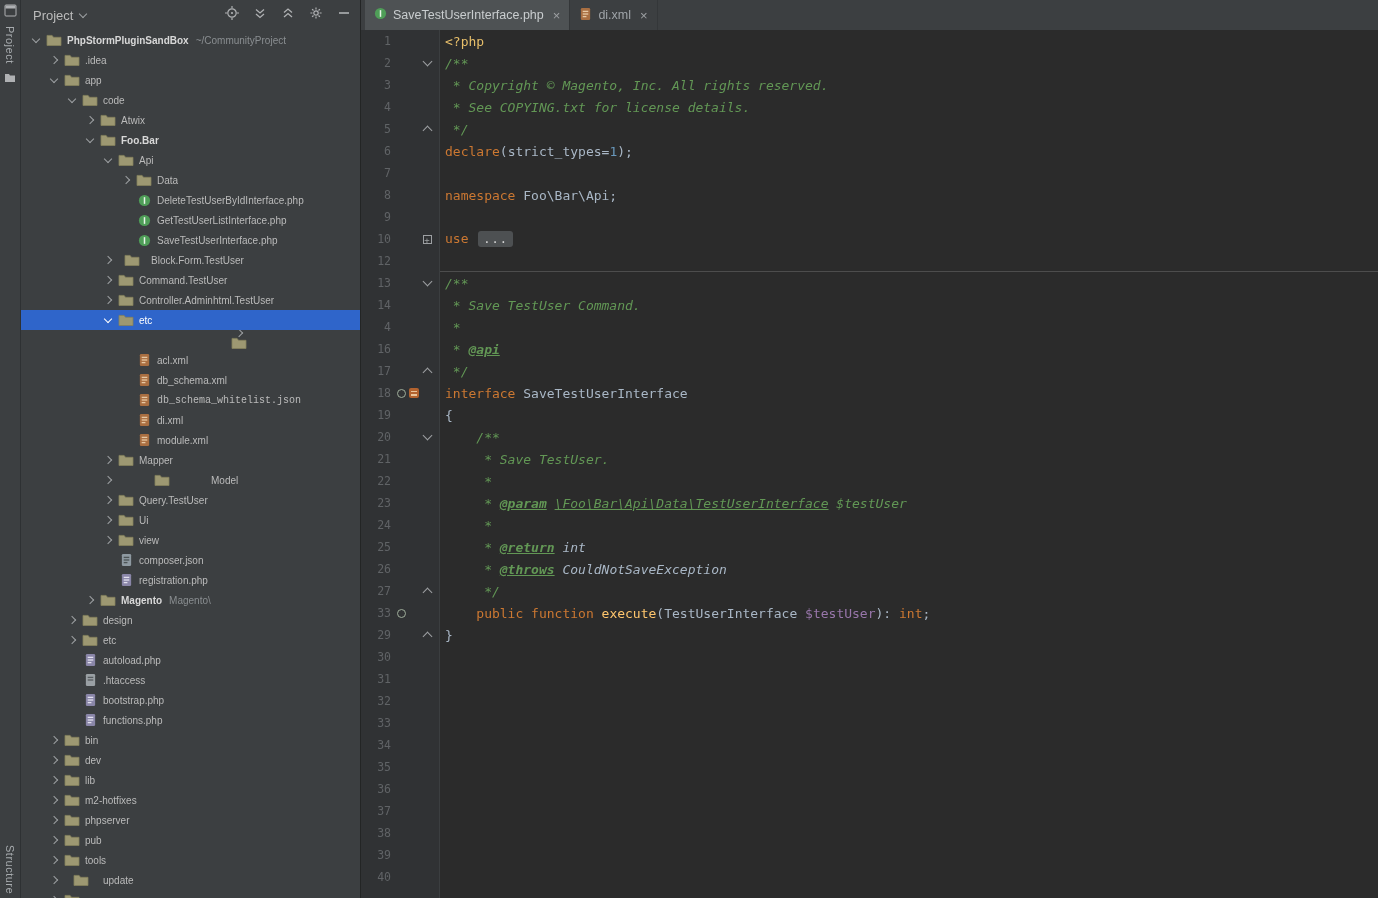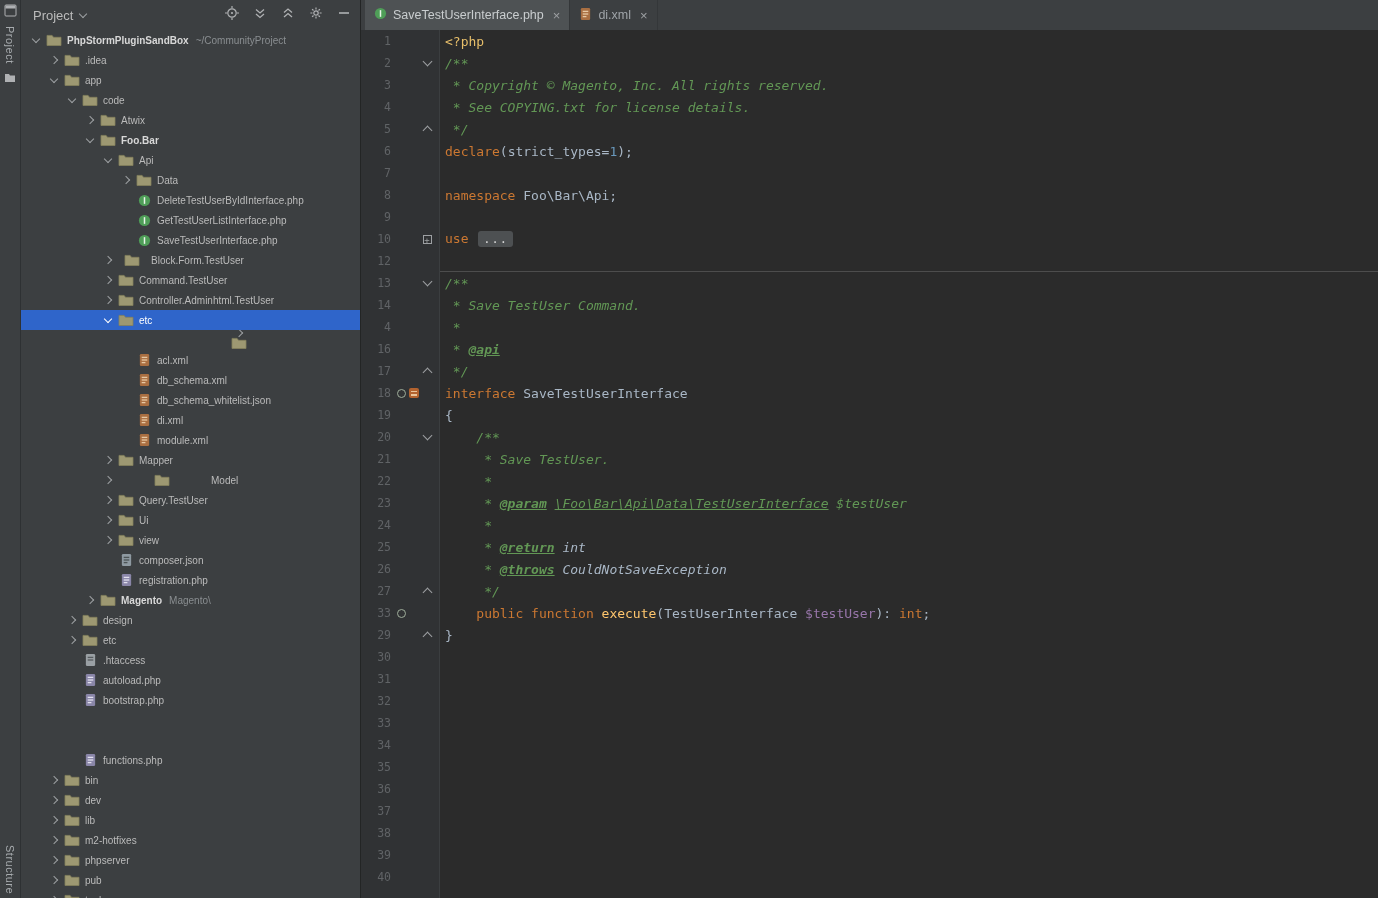--- a/index.html
+++ b/index.html
@@ -323,21 +323,21 @@
         <span class="tree-icon">
           <svg width="13" height="14" viewBox="0 0 14 15">
             <rect x="2" y="1" width="10" height="13" rx="1.5" fill="#a96f42"></rect>
             <rect x="4" y="4" width="6" height="1.4" fill="#e6c8a4"></rect>
             <rect x="4" y="6.8" width="6" height="1.4" fill="#e6c8a4"></rect>
             <rect x="4" y="9.6" width="4" height="1.4" fill="#e6c8a4"></rect>
           </svg>
         </span>
         <span class="tree-label">db_schema.xml</span>
       </div>
-      <div class="tree-row" style="padding-left: 96px;">
+      <div class="tree-row" style="padding-left: 96px; font-family: Liberation Mono, monospace;">
         <span class="tree-arrow"></span>
         <span class="tree-icon">
           <svg width="13" height="14" viewBox="0 0 14 15">
             <rect x="2" y="1" width="10" height="13" rx="1.5" fill="#a96f42"></rect>
             <rect x="4" y="4" width="6" height="1.4" fill="#e6c8a4"></rect>
             <rect x="4" y="6.8" width="6" height="1.4" fill="#e6c8a4"></rect>
             <rect x="4" y="9.6" width="4" height="1.4" fill="#e6c8a4"></rect>
           </svg>
         </span>
         <span class="tree-label">db_schema_whitelist.json</span>
@@ -476,52 +476,52 @@
           <svg width="16" height="14" viewBox="0 0 16 14">
             <path d="M1 2.4h5.1l1.4 1.9H15v8.2H1z" fill="#9d9872" stroke="#84805c" stroke-width="0.8"></path>
           </svg>
         </span>
         <span class="tree-label">etc</span>
       </div>
       <div class="tree-row" style="padding-left: 42px;">
         <span class="tree-arrow"></span>
         <span class="tree-icon">
           <svg width="13" height="14" viewBox="0 0 14 15">
-            <rect x="2" y="1" width="10" height="13" rx="1.5" fill="#9aa0a4"></rect>
-            <rect x="4" y="4" width="6" height="1.4" fill="#565b5e"></rect>
-            <rect x="4" y="6.8" width="6" height="1.4" fill="#565b5e"></rect>
-          </svg>
-        </span>
-        <span class="tree-label">.htaccess</span>
-      </div>
-      <div class="tree-row" style="padding-left: 42px;">
-        <span class="tree-arrow"></span>
-        <span class="tree-icon">
-          <svg width="13" height="14" viewBox="0 0 14 15">
             <rect x="2" y="1" width="10" height="13" rx="1.5" fill="#8a86a8"></rect>
             <rect x="4" y="4" width="6" height="1.4" fill="#e2e0ee"></rect>
             <rect x="4" y="6.8" width="6" height="1.4" fill="#e2e0ee"></rect>
             <rect x="4" y="9.6" width="4" height="1.4" fill="#e2e0ee"></rect>
           </svg>
         </span>
         <span class="tree-label">autoload.php</span>
       </div>
       <div class="tree-row" style="padding-left: 42px;">
         <span class="tree-arrow"></span>
         <span class="tree-icon">
           <svg width="13" height="14" viewBox="0 0 14 15">
+            <rect x="2" y="1" width="10" height="13" rx="1.5" fill="#9aa0a4"></rect>
+            <rect x="4" y="4" width="6" height="1.4" fill="#565b5e"></rect>
+            <rect x="4" y="6.8" width="6" height="1.4" fill="#565b5e"></rect>
+          </svg>
+        </span>
+        <span class="tree-label">.htaccess</span>
+      </div>
+      <div class="tree-row" style="padding-left: 42px;">
+        <span class="tree-arrow"></span>
+        <span class="tree-icon">
+          <svg width="13" height="14" viewBox="0 0 14 15">
             <rect x="2" y="1" width="10" height="13" rx="1.5" fill="#8a86a8"></rect>
             <rect x="4" y="4" width="6" height="1.4" fill="#e2e0ee"></rect>
             <rect x="4" y="6.8" width="6" height="1.4" fill="#e2e0ee"></rect>
             <rect x="4" y="9.6" width="4" height="1.4" fill="#e2e0ee"></rect>
           </svg>
         </span>
         <span class="tree-label">bootstrap.php</span>
       </div>
-      <div class="tree-row" style="padding-left: 42px; margin-top: 40px;">
+      <div class="tree-row" style="padding-left: 42px;">
         <span class="tree-arrow"></span>
         <span class="tree-icon">
           <svg width="13" height="14" viewBox="0 0 14 15">
             <rect x="2" y="1" width="10" height="13" rx="1.5" fill="#8a86a8"></rect>
             <rect x="4" y="4" width="6" height="1.4" fill="#e2e0ee"></rect>
             <rect x="4" y="6.8" width="6" height="1.4" fill="#e2e0ee"></rect>
             <rect x="4" y="9.6" width="4" height="1.4" fill="#e2e0ee"></rect>
           </svg>
         </span>
         <span class="tree-label">functions.php</span>

